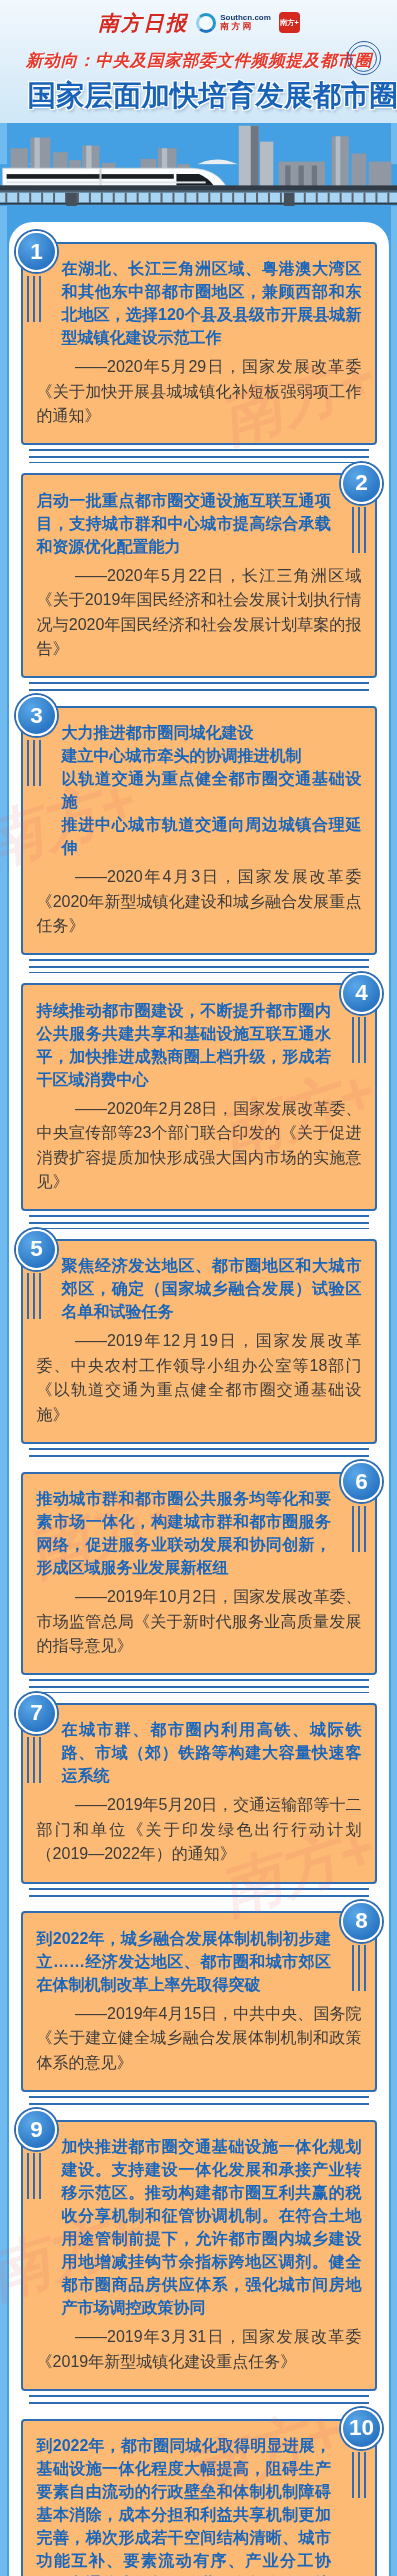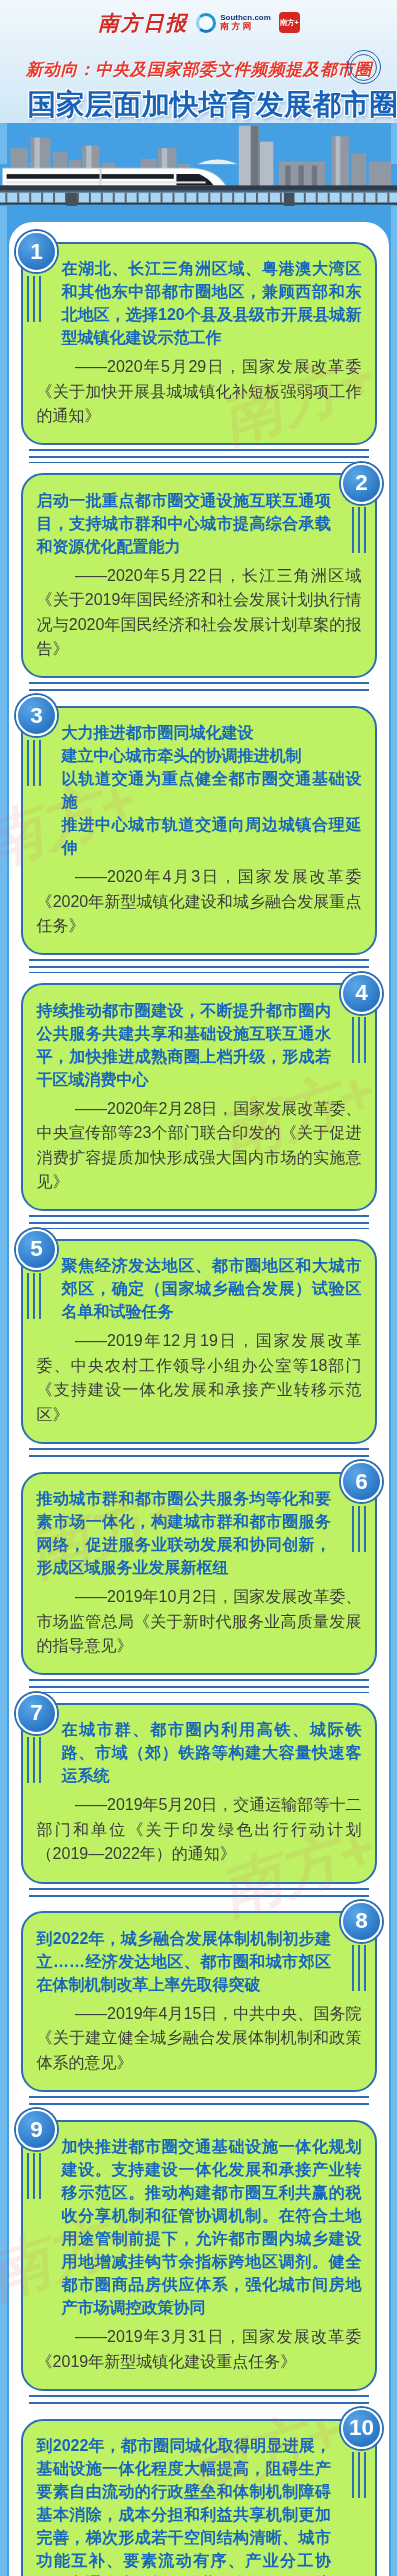--- a/index.html
+++ b/index.html
@@ -43,21 +43,21 @@
   .stamp{
     width:21px; height:21px; border-radius:4px;
     background:#d5281e; color:#fff;
     display:flex; align-items:center; justify-content:center;
     font-size:7.3px; font-weight:bold; line-height:1; text-align:center;
   }
   .kicker{
     text-align:center;
     font-size:16.6px; font-weight:900; font-style:italic;
     color:#e8382c; letter-spacing:0.7px;
-    margin-top:22px;
+    margin-top:13px;
     text-shadow:0.7px 0.7px 0 #fff;
   }
   .kicker .circled{
     position:relative; display:inline-block;
   }
   .kicker .circled::before{
     content:""; position:absolute; left:-4.6px; top:-5.3px;
     width:25px; height:25px; border:1.3px solid #2c5f9e; border-radius:50%;
   }
   .kicker .circled::after{
@@ -78,23 +78,23 @@
   .card{
     position:relative; z-index:2;
     margin:16px 9.3px 0;
     background:#fff;
     border-radius:24px;
     padding:20px 12px 14.6px;
   }
   .item{ position:relative; margin-bottom:10.6px; }
   .item .box{
     position:relative;
-    background:#bef264;
+    background:#fdba74;
     border:2px solid #2e6db4;
-    border-radius:22px;
+    border-radius:4px;
     padding:13.3px 13.3px 14.6px;
   }
   .item::after{ 
     content:""; display:block;
     height:13.3px; margin:4px 8px 0;
     background:repeating-linear-gradient(180deg,#2e6db4 0 2px,transparent 2px 6.6px);
   }
   .num{
     position:absolute; z-index:3;
     top:-10.6px; width:41px; height:41px;
@@ -303,21 +303,21 @@
       </div>
     </div>
 
     <div class="item left">
       <div class="num">
           <span>5</span>
           <span class="stripes"></span>
         </div>
       <div class="box">
         <div class="head">聚焦经济发达地区、都市圈地区和大城市郊区，确定（国家城乡融合发展）试验区名单和试验任务</div>
-        <div class="source">——2019年12月19日，国家发展改革委、中央农村工作领导小组办公室等18部门《支持建设一体化发展和承接产业转移示范区》</div>
+        <div class="source">——2019年12月19日，国家发展改革委、中央农村工作领导小组办公室等18部门《以轨道交通为重点健全都市圈交通基础设施》</div>
       </div>
     </div>
 
     <div class="item right">
       <div class="num">
           <span>6</span>
           <span class="stripes"></span>
         </div>
       <div class="box">
         <div class="head">推动城市群和都市圈公共服务均等化和要素市场一体化，构建城市群和都市圈服务网络，促进服务业联动发展和协同创新，形成区域服务业发展新枢纽</div>

